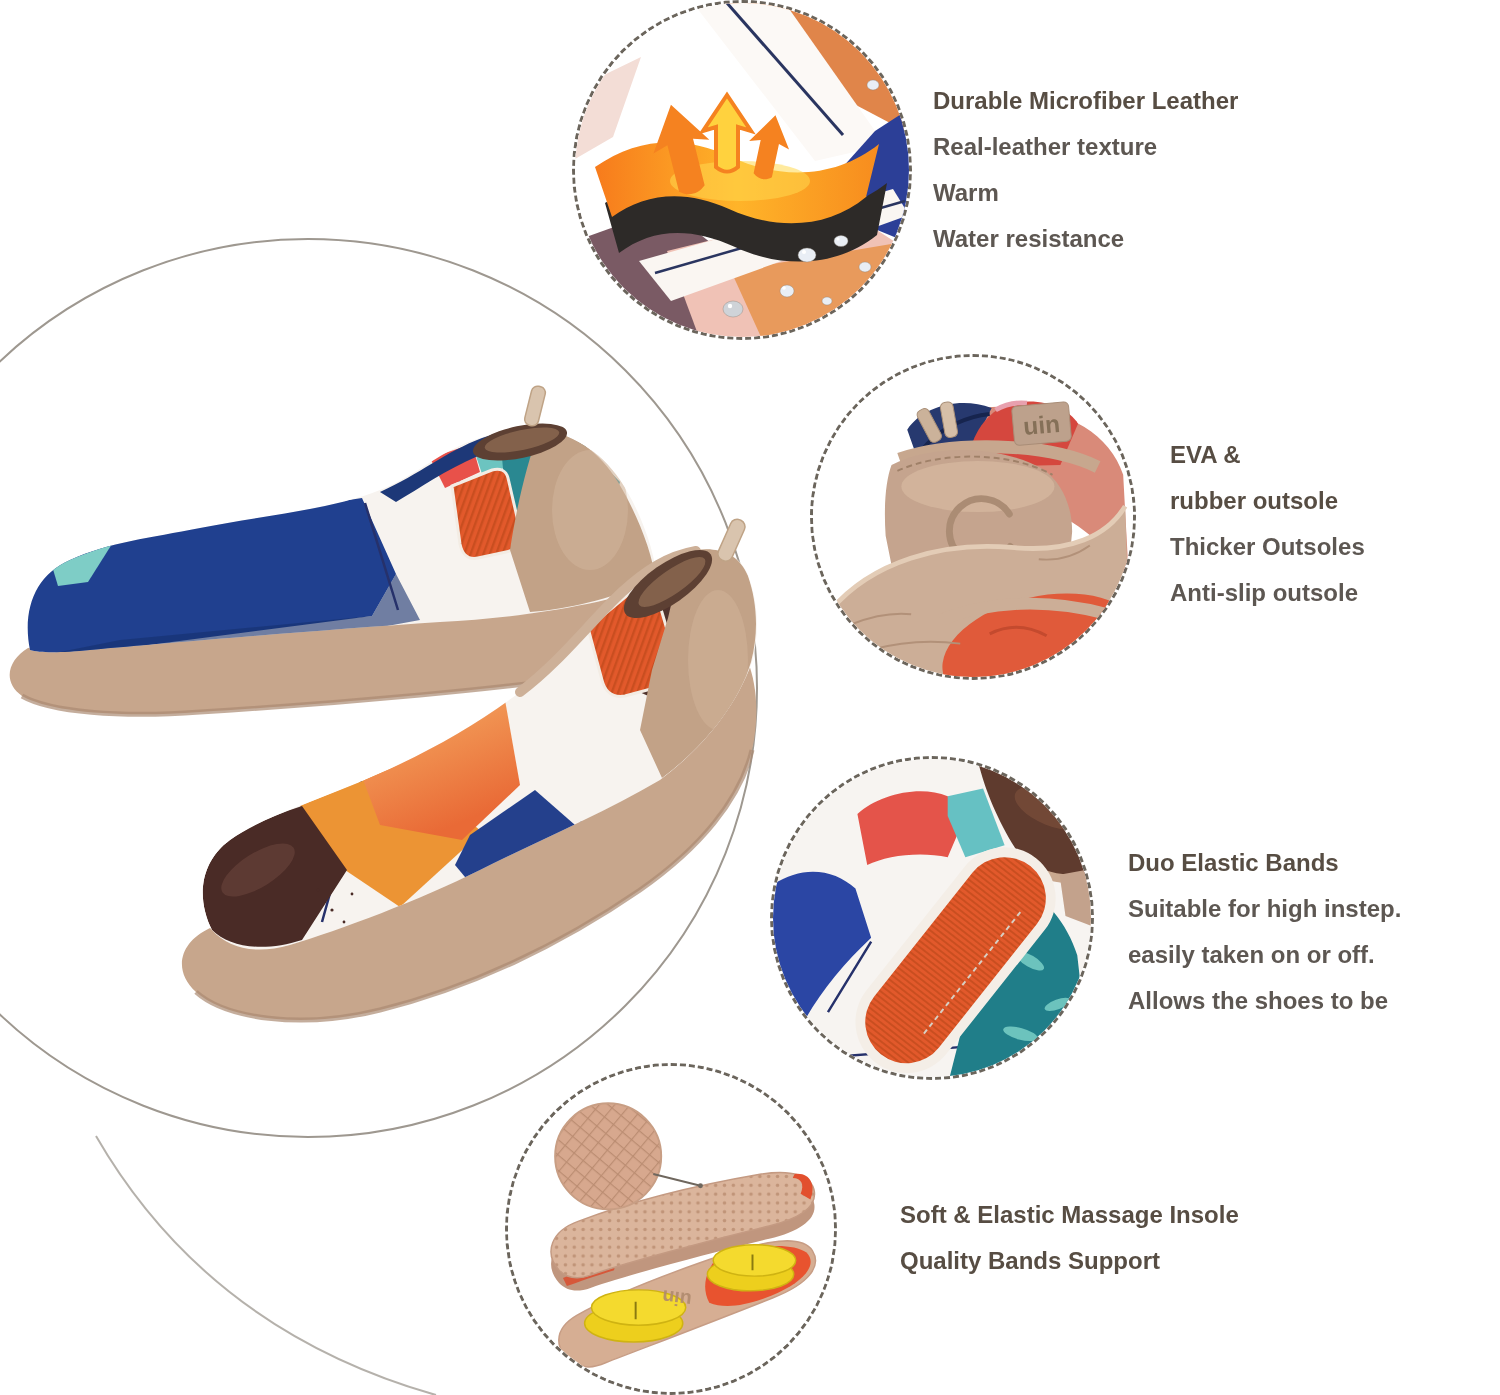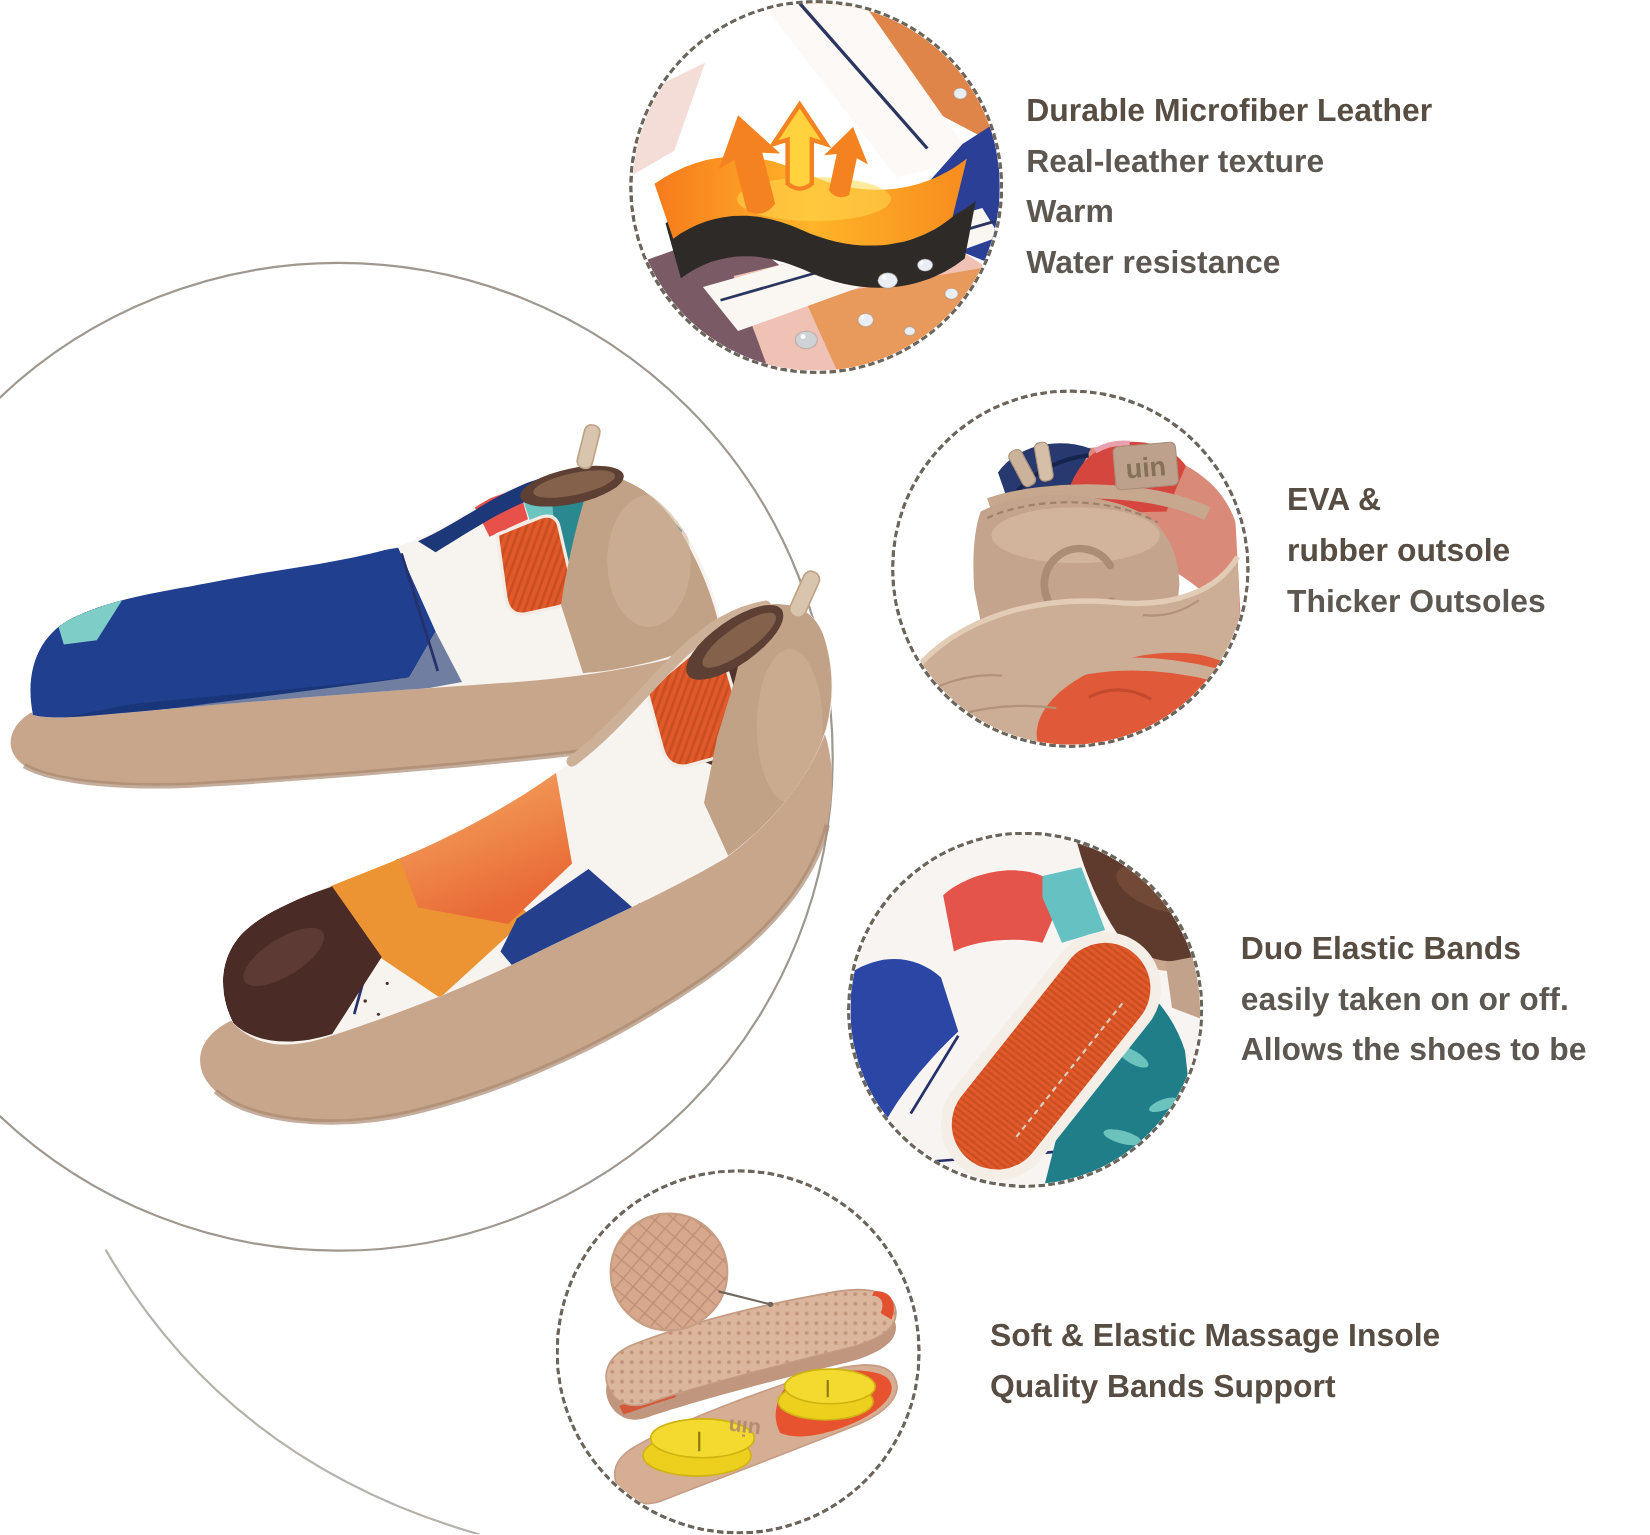--- a/index.html
+++ b/index.html
@@ -3,21 +3,21 @@
 <meta charset="utf-8">
 <style>
   html,body{margin:0;padding:0;background:#fff;}
   #canvas{position:relative;width:1500px;height:1395px;background:#ffffff;overflow:hidden;
           font-family:"Liberation Sans",sans-serif;}
   .bg-svg{position:absolute;left:0;top:0;z-index:0;}
   .bubble{position:absolute;border:3px dashed #6b655c;border-radius:50%;overflow:hidden;
           background:#fff;z-index:1;box-sizing:border-box;}
   .bubble svg{display:block;}
   .shoes{position:absolute;z-index:2;pointer-events:none;}
-  .ft{position:absolute;z-index:3;font-size:29px;line-height:46px;white-space:nowrap;}
+  .ft{position:absolute;z-index:3;font-size:24px;line-height:46px;white-space:nowrap;}
   .ft-title{font-weight:700;color:#574d43;}
   .ft-line{font-weight:700;color:#5d5752;}
 </style>
 </head>
 <body>
 
 <div id="canvas">
 
   <svg class="bg-svg" width="1500" height="1395" viewBox="0 0 1500 1395">
     <circle cx="308" cy="688" r="449" fill="none" stroke="#9e9890" stroke-width="2"></circle>
@@ -288,24 +288,26 @@
     <div class="ft-title">Durable Microfiber Leather</div>
     <div class="ft-line">Real-leather texture</div>
     <div class="ft-line">Warm</div>
     <div class="ft-line">Water resistance</div>
   </div>
 
   <div class="ft" style="left:1170px;top:432px">
     <div class="ft-title">EVA &amp;</div>
     <div class="ft-title">rubber outsole</div>
     <div class="ft-line">Thicker Outsoles</div>
+    <div class="ft-line">Anti-slip outsole</div>
   </div>
 
   <div class="ft" style="left:1128px;top:840px">
     <div class="ft-title">Duo Elastic Bands</div>
+    <div class="ft-line">Suitable for high instep.</div>
     <div class="ft-line">easily taken on or off.</div>
     <div class="ft-line">Allows the shoes to be</div>
   </div>
 
   <div class="ft" style="left:900px;top:1192px">
     <div class="ft-title">Soft &amp; Elastic Massage Insole</div>
     <div class="ft-title">Quality Bands Support</div>
   </div>
 
 </div>

